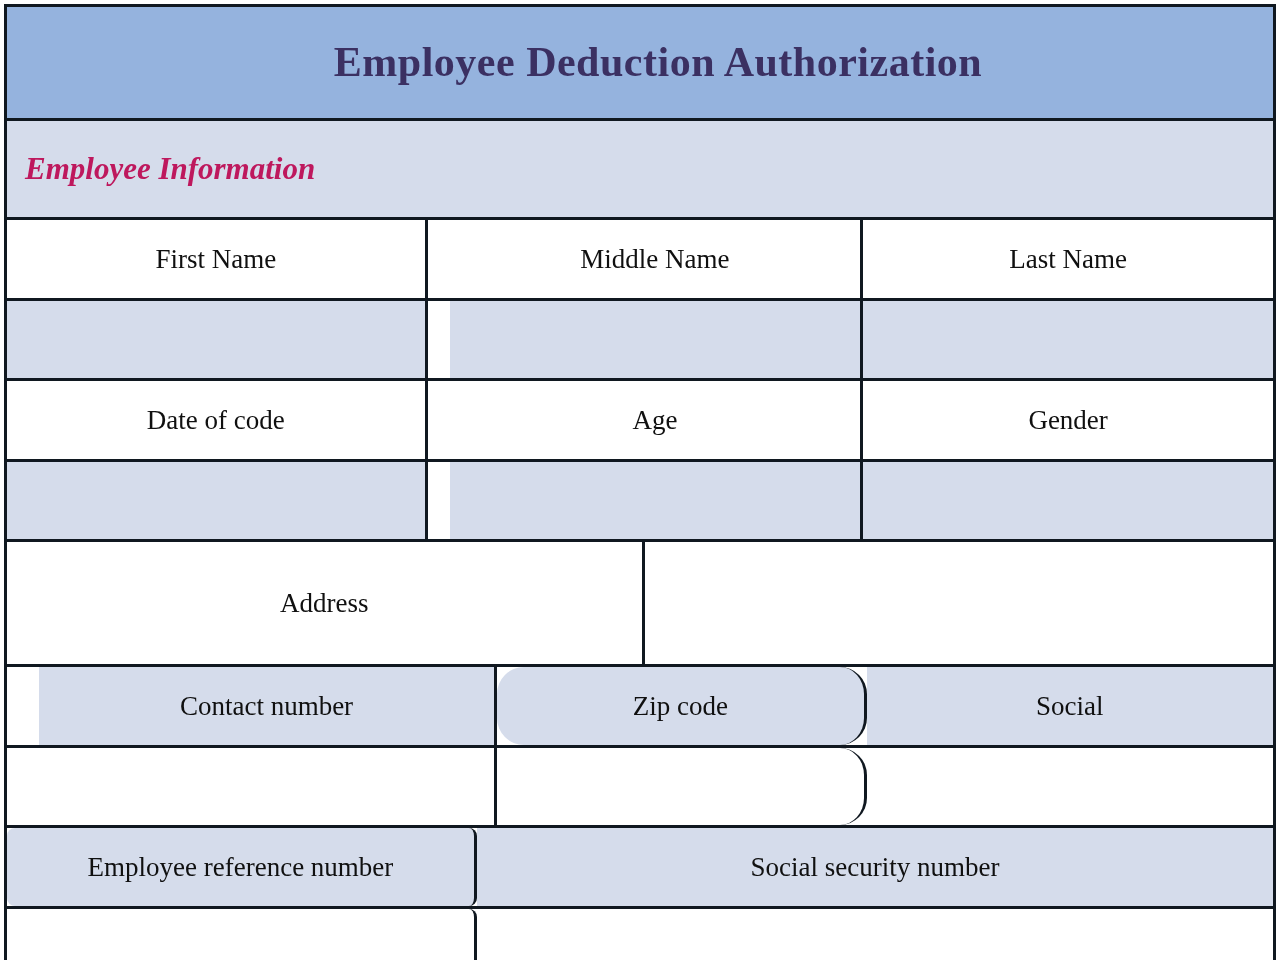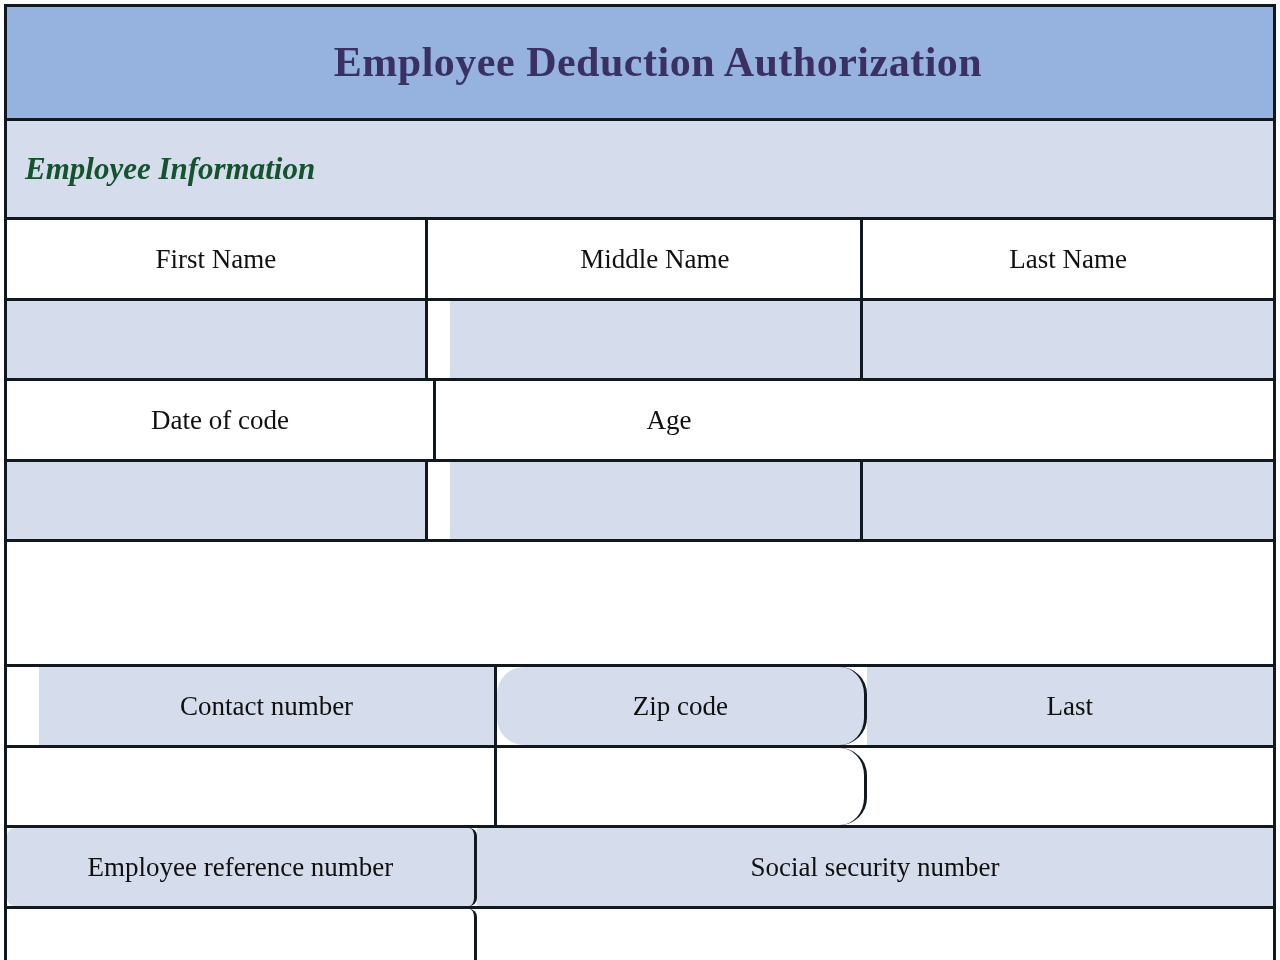--- a/index.html
+++ b/index.html
@@ -81,21 +81,21 @@
     width: 100%;
     border-right: 0;
     justify-content: flex-start;
     padding-left: 18px;
   }
   .section-text {
     font-family: "Liberation Serif", "DejaVu Serif", serif;
     font-weight: bold;
     font-style: italic;
     font-size: 31px;
-    color: #14532d;
+    color: #be185d;
     white-space: nowrap;
   }
 
   
   .label-row  { height: 81px; }
   .input-row  { height: 80px; }
   .address-row { height: 125px; }
   .tail-input-row { height: 78px; }
 
   .field-label {
@@ -159,41 +159,47 @@
     <div class="cell col-c fill-blue"></div>
   </div>
 
   <div class="row label-row">
     <div class="cell col-a fill-white">
       <span class="field-label">Date of code</span>
     </div>
     <div class="cell col-b fill-white">
       <span class="field-label">Age</span>
     </div>
+    <div class="cell col-c fill-white">
+      <span class="field-label">Gender</span>
+    </div>
   </div>
 
   <div class="row input-row">
     <div class="cell col-a fill-blue"></div>
     <div class="cell col-b fill-blue"></div>
     <div class="cell col-c fill-blue"></div>
   </div>
 
   <div class="row address-row">
+    <div class="cell col-addr-l fill-white">
+      <span class="field-label">Address</span>
+    </div>
     <div class="cell col-addr-r fill-white"></div>
   </div>
 
   <div class="row label-row">
     <div class="cell col-ca fill-blue">
       <span class="field-label">Contact number</span>
     </div>
     <div class="cell col-cb fill-blue">
       <span class="field-label">Zip code</span>
     </div>
     <div class="cell col-cc fill-blue">
-      <span class="field-label">Last</span>
+      <span class="field-label">Social</span>
     </div>
   </div>
 
   <div class="row input-row">
     <div class="cell col-ca fill-white"></div>
     <div class="cell col-cb fill-white"></div>
     <div class="cell col-cc fill-white"></div>
   </div>
 
   <div class="row label-row">

